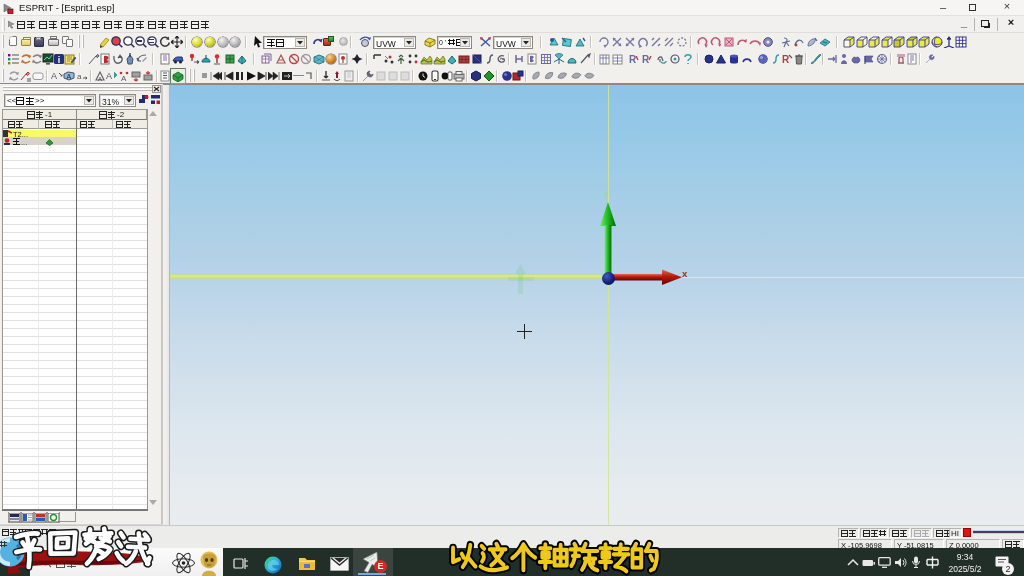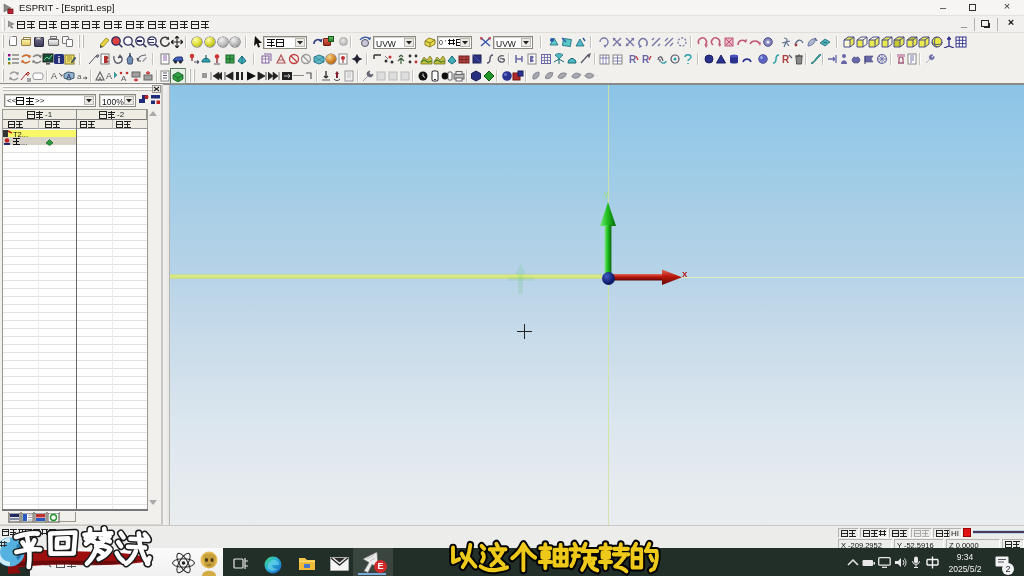--- a/index.html
+++ b/index.html
@@ -1099,21 +1099,21 @@
       <span style="position:absolute;left:2px;top:1.5px;font-size:8px;color:#111">&lt;&lt;</span>
       <span style="position:absolute;left:11px;top:2.5px;width:8px;height:8px;opacity:1.0;background:linear-gradient(#111,#111) 0 0/100% 1px,linear-gradient(#111,#111) 0 100%/100% 1px,linear-gradient(#111,#111) 0 0/1px 100%,linear-gradient(#111,#111) 100% 0/1px 100%,linear-gradient(#111,#111) 0 48%/100% 1px;background-repeat:no-repeat"></span>
       <span style="position:absolute;left:20.5px;top:2.5px;width:8px;height:8px;opacity:1.0;background:linear-gradient(#111,#111) 0 8%/100% 1px,linear-gradient(#111,#111) 0 50%/90% 1px,linear-gradient(#111,#111) 0 95%/100% 1px,linear-gradient(#111,#111) 50% 0/1px 100%;background-repeat:no-repeat"></span>
       <span style="position:absolute;left:30px;top:1.5px;font-size:8px;color:#111">&gt;&gt;</span>
       <span style="position:absolute;right:1px;top:1px;width:10px;height:9.5px;background:#eceae5;border:1px solid #b9b6af;"></span>
       <svg style="position:absolute;right:3px;top:4.5px" width="6" height="4">
         <path d="M0,0 L6,0 L3,3.5 Z" fill="#222"></path>
       </svg>
     </div>
 <div style="position:absolute;left:99px;top:93.5px;width:37px;height:13px;background:#fff;border:1px solid #8a887f;box-shadow:inset 1px 1px 0 #d6d4ce">
-      <span style="position:absolute;left:2px;top:2px;font-size:8.5px;color:#111">100%</span>
+      <span style="position:absolute;left:2px;top:2px;font-size:8.5px;color:#111">31%</span>
       <span style="position:absolute;right:1px;top:1px;width:10px;height:9.5px;background:#eceae5;border:1px solid #b9b6af;"></span>
       <svg style="position:absolute;right:3px;top:4.5px" width="6" height="4">
         <path d="M0,0 L6,0 L3,3.5 Z" fill="#222"></path>
       </svg>
     </div>
 <div style="position:absolute;left:139px;top:94.5px;width:10px;height:9px;">
       <svg width="10" height="9">
         <rect x="0" y="4" width="6" height="4" fill="#202a7a"></rect>
         <rect x="3" y="0" width="6" height="4" fill="#202a7a"></rect>
         <circle cx="7.5" cy="2" r="2" fill="#c02020"></circle>
@@ -1250,24 +1250,24 @@
       <span style="position:absolute;left:2px;top:1.5px;width:7px;height:7px;opacity:1.0;background:linear-gradient(#222,#222) 0 0/100% 1px,linear-gradient(#222,#222) 0 100%/100% 1px,linear-gradient(#222,#222) 0 0/1px 100%,linear-gradient(#222,#222) 100% 0/1px 100%,linear-gradient(#222,#222) 0 48%/100% 1px;background-repeat:no-repeat"></span>
       <span style="position:absolute;left:10px;top:1.5px;width:7px;height:7px;opacity:1.0;background:linear-gradient(#222,#222) 0 8%/100% 1px,linear-gradient(#222,#222) 0 50%/90% 1px,linear-gradient(#222,#222) 0 95%/100% 1px,linear-gradient(#222,#222) 50% 0/1px 100%;background-repeat:no-repeat"></span>
     </div>
 <div style="position:absolute;left:949px;top:527.5px;width:13px;height:10px;background:#ececea;border:1px solid #b5b5b0;border-bottom-color:#fff;border-right-color:#fff">
       <span style="position:absolute;left:1px;top:0.5px;font-size:8px;color:#222">HI</span>
     </div>
 <div style="position:absolute;left:963px;top:527.5px;width:8px;height:9.5px;background:#e01212;border:1px solid #900"></div>
 <div style="position:absolute;left:973px;top:529.5px;width:51px;height:4.5px;background:#b8d4ea"></div>
 <div style="position:absolute;left:973px;top:531.2px;width:51px;height:1.6px;background:#503858"></div>
 <div style="position:absolute;left:838px;top:538.5px;width:54px;height:10px;background:#ececea;border:1px solid #b5b5b0;border-bottom-color:#fff;border-right-color:#fff">
-      <span style="position:absolute;left:2px;top:1px;font-size:7.5px;color:#111">X -209.2952</span>
+      <span style="position:absolute;left:2px;top:1px;font-size:7.5px;color:#111">X -105.9698</span>
     </div>
 <div style="position:absolute;left:894px;top:538.5px;width:50px;height:10px;background:#ececea;border:1px solid #b5b5b0;border-bottom-color:#fff;border-right-color:#fff">
-      <span style="position:absolute;left:2px;top:1px;font-size:7.5px;color:#111">Y -52.5916</span>
+      <span style="position:absolute;left:2px;top:1px;font-size:7.5px;color:#111">Y -51.0815</span>
     </div>
 <div style="position:absolute;left:946px;top:538.5px;width:54px;height:10px;background:#ececea;border:1px solid #b5b5b0;border-bottom-color:#fff;border-right-color:#fff">
       <span style="position:absolute;left:2px;top:1px;font-size:7.5px;color:#111">Z 0.0000</span>
     </div>
 <div style="position:absolute;left:1002px;top:538.5px;width:22px;height:10px;background:#ececea;border:1px solid #b5b5b0;border-bottom-color:#fff;border-right-color:#fff">
       <span style="position:absolute;left:2px;top:1.5px;width:7px;height:7px;opacity:1.0;background:linear-gradient(#222,#222) 0 0/100% 1px,linear-gradient(#222,#222) 0 100%/100% 1px,linear-gradient(#222,#222) 0 0/1px 100%,linear-gradient(#222,#222) 100% 0/1px 100%,linear-gradient(#222,#222) 0 48%/100% 1px;background-repeat:no-repeat"></span>
       <span style="position:absolute;left:10px;top:1.5px;width:7px;height:7px;opacity:1.0;background:linear-gradient(#222,#222) 0 8%/100% 1px,linear-gradient(#222,#222) 0 50%/90% 1px,linear-gradient(#222,#222) 0 95%/100% 1px,linear-gradient(#222,#222) 50% 0/1px 100%;background-repeat:no-repeat"></span>
     </div>
 <div style="position:absolute;left:0px;top:548px;width:1024px;height:28px;background:#222e28"></div>
 <div style="position:absolute;left:30px;top:548px;width:193px;height:28px;background:linear-gradient(#fbfbfb,#f0f0f0)"></div>

